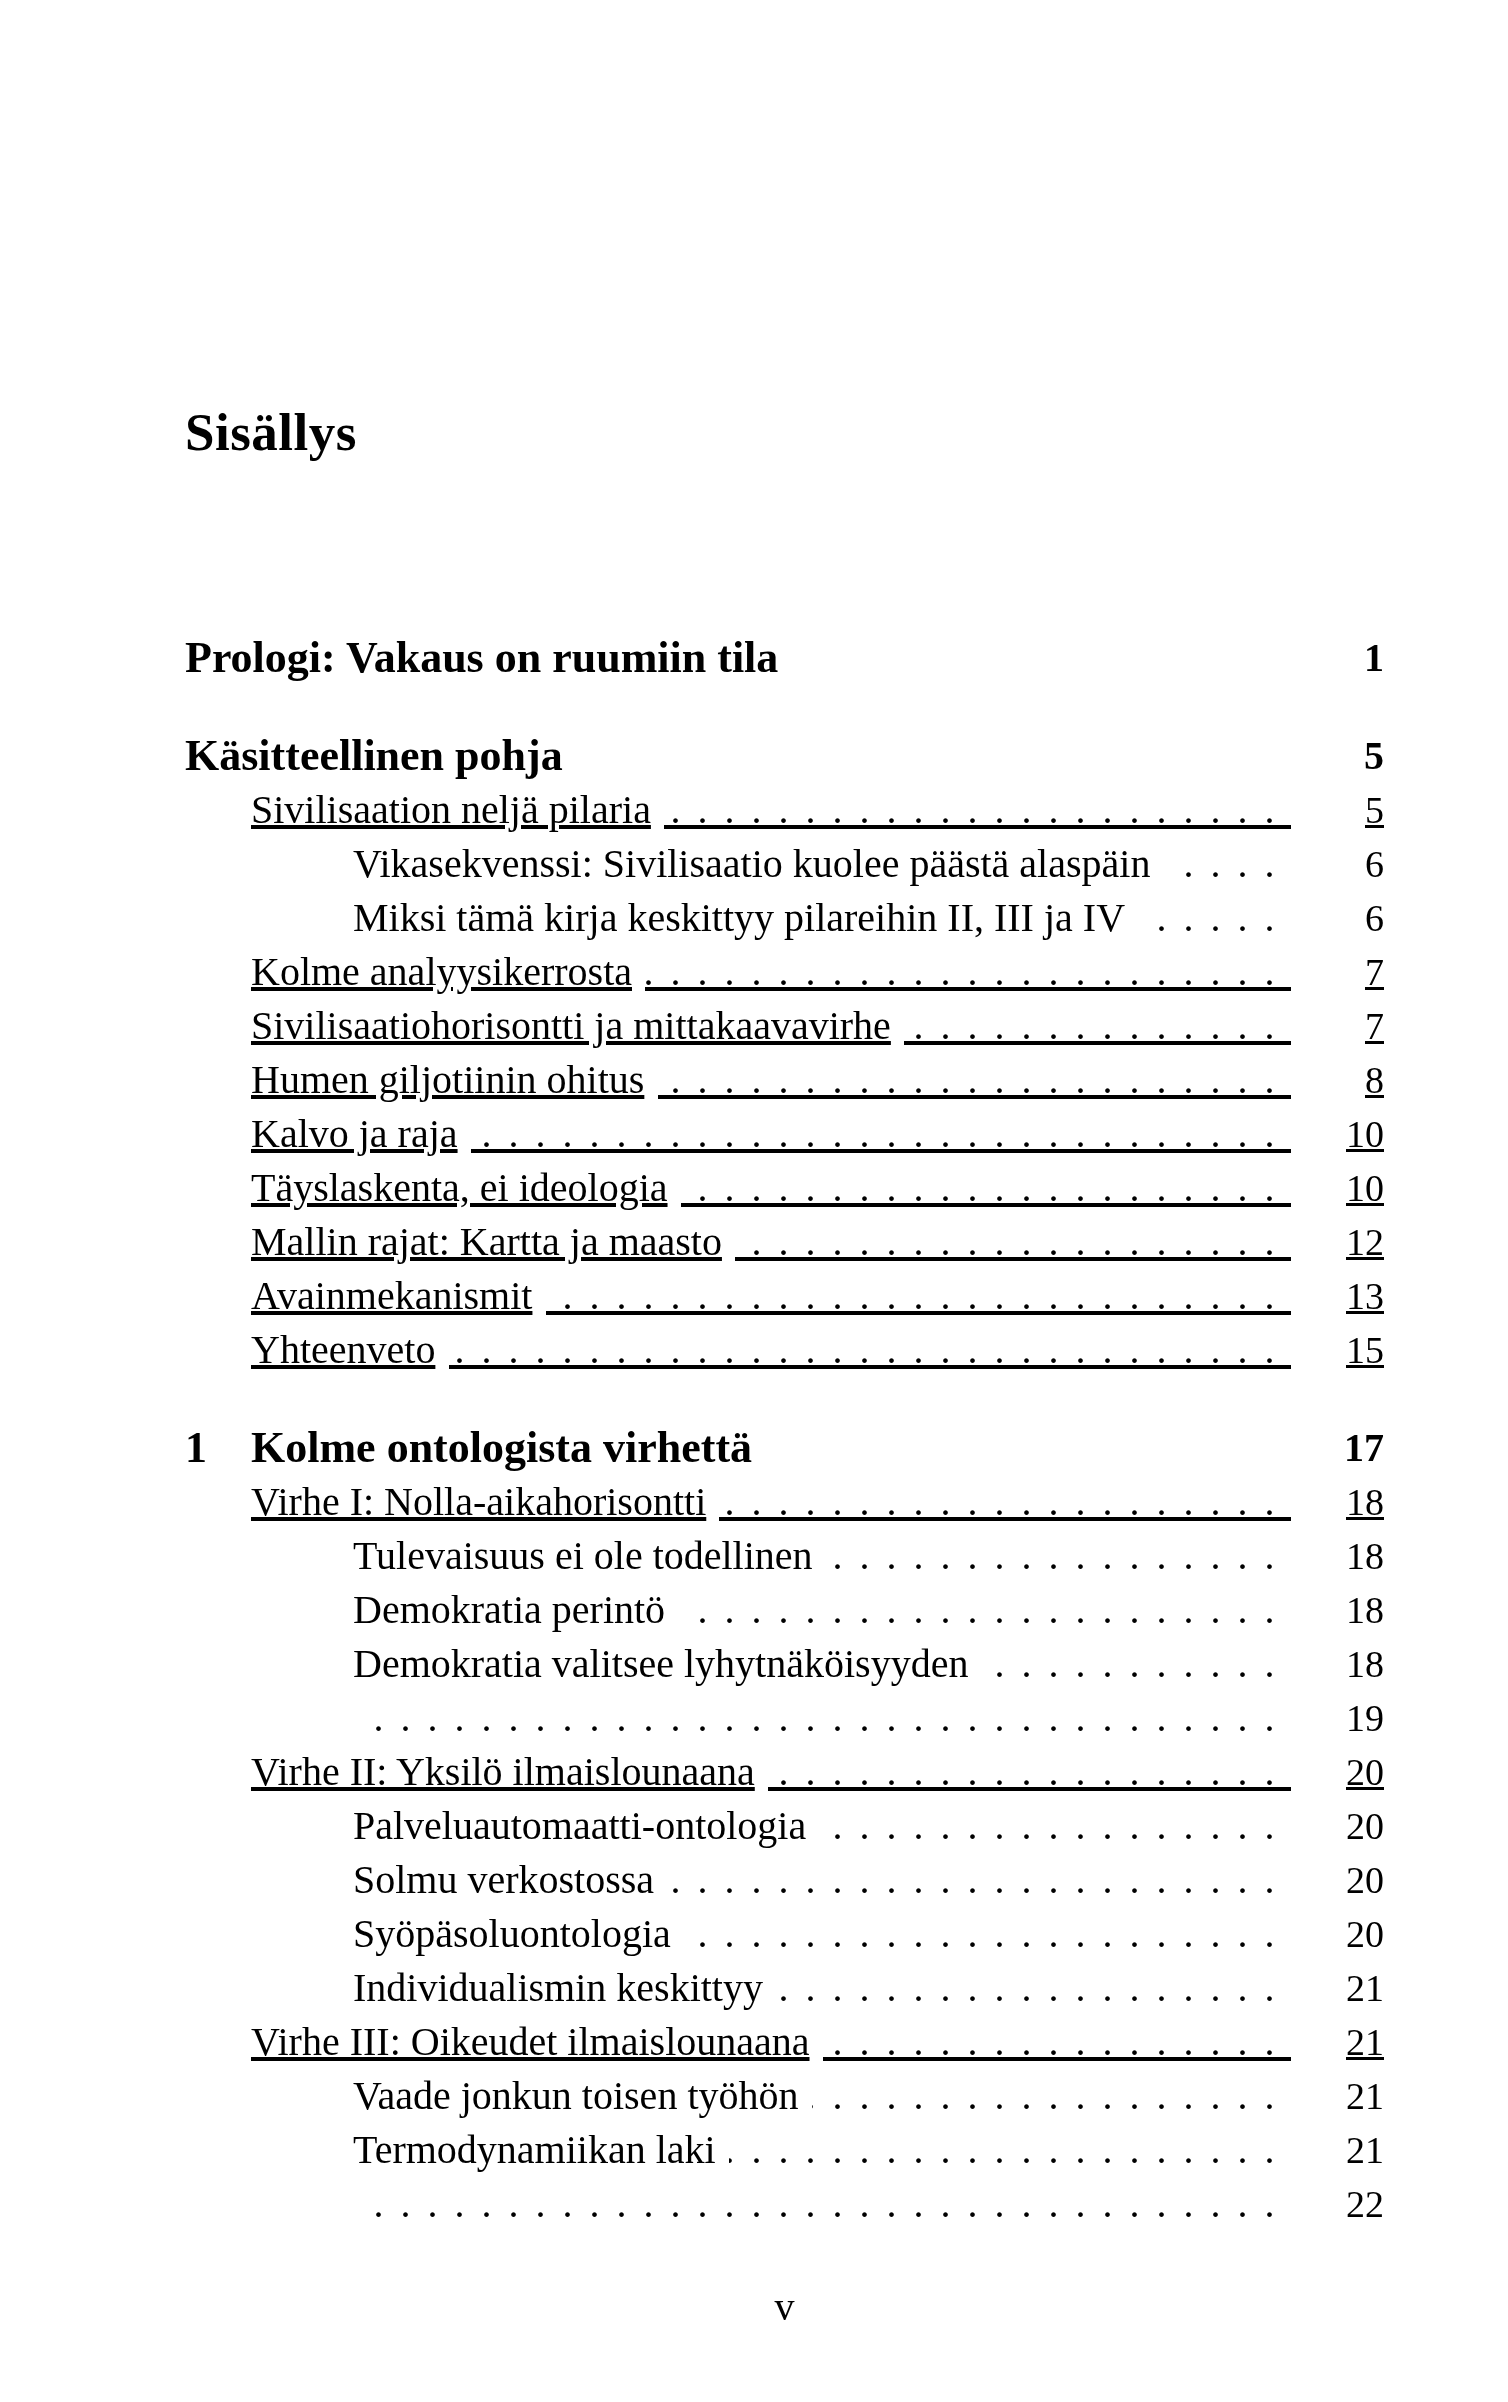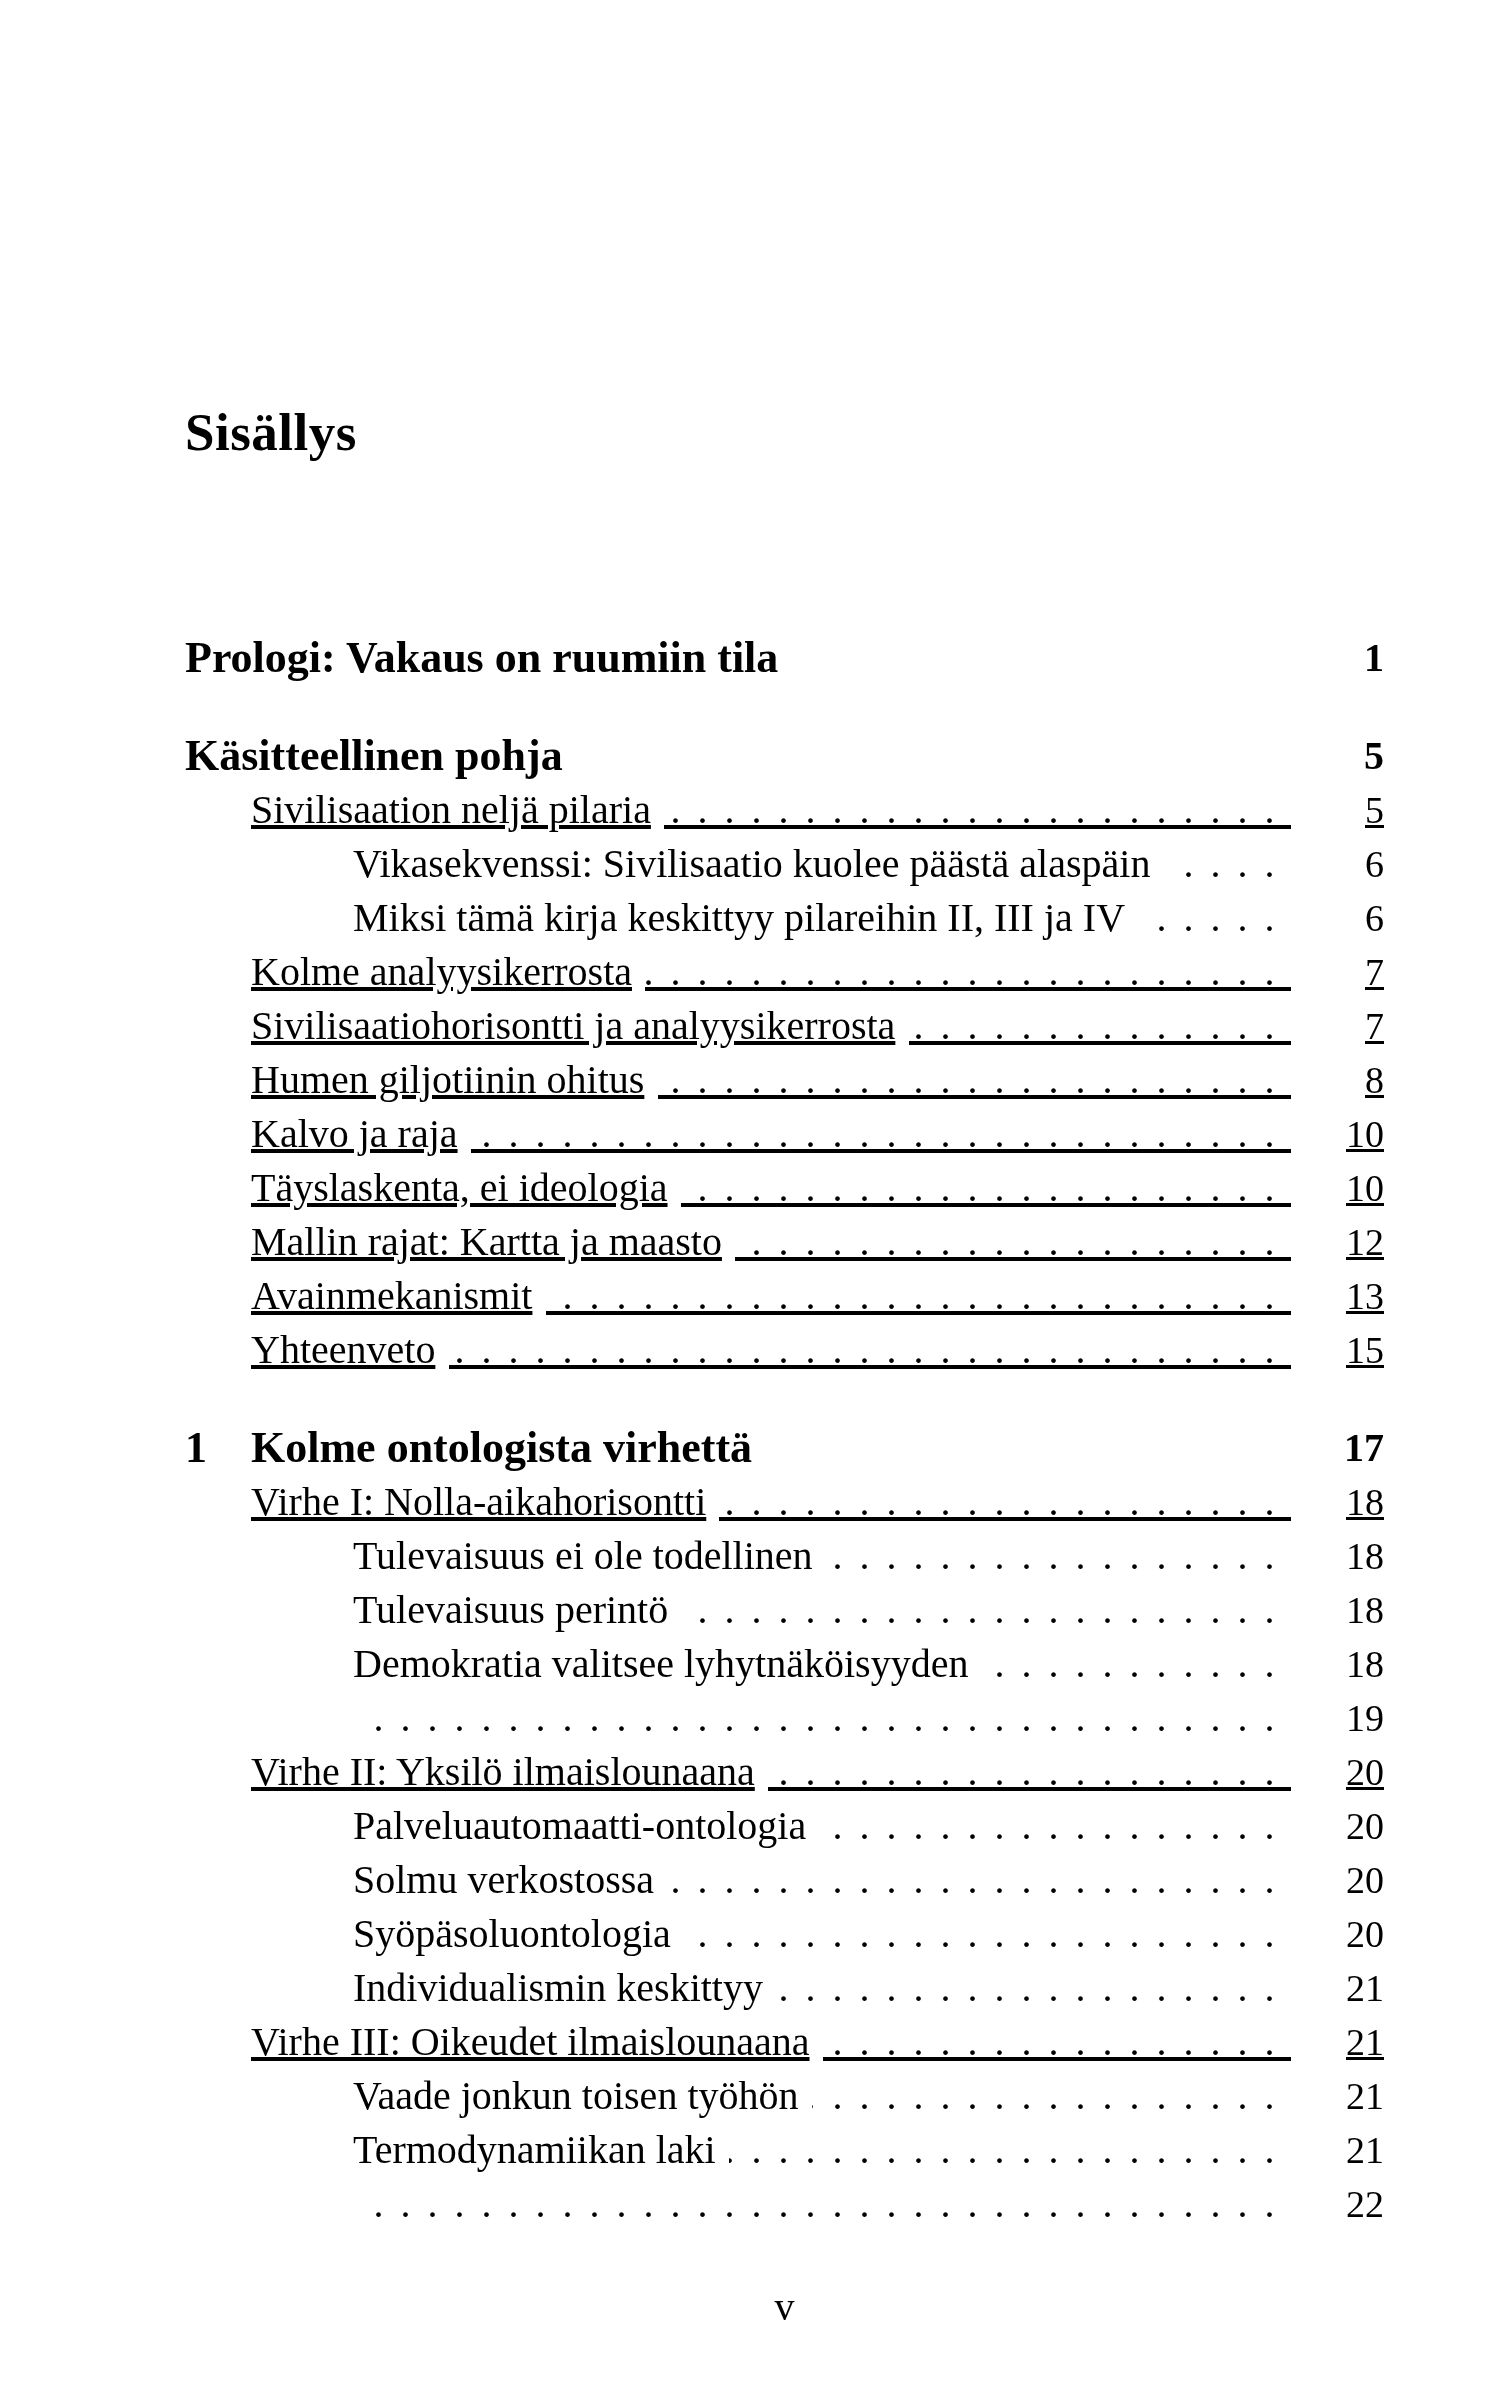--- a/index.html
+++ b/index.html
@@ -124,21 +124,21 @@
     <span class="page-num">6</span>
   </div>
       <div class="toc-row l1">
 
     <span class="entry-label">Kolme analyysikerrosta</span>
     <span class="leader"></span>
     <span class="page-num">7</span>
   </div>
       <div class="toc-row l1">
 
-    <span class="entry-label">Sivilisaatiohorisontti ja analyysikerrosta</span>
+    <span class="entry-label">Sivilisaatiohorisontti ja mittakaavavirhe</span>
     <span class="leader"></span>
     <span class="page-num">7</span>
   </div>
       <div class="toc-row l1">
 
     <span class="entry-label">Humen giljotiinin ohitus</span>
     <span class="leader"></span>
     <span class="page-num">8</span>
   </div>
       <div class="toc-row l1">
@@ -184,21 +184,21 @@
     <span class="page-num">18</span>
   </div>
       <div class="toc-row l2">
 
     <span class="entry-label">Tulevaisuus ei ole todellinen</span>
     <span class="leader"></span>
     <span class="page-num">18</span>
   </div>
       <div class="toc-row l2">
 
-    <span class="entry-label">Tulevaisuus perintö</span>
+    <span class="entry-label">Demokratia perintö</span>
     <span class="leader"></span>
     <span class="page-num">18</span>
   </div>
       <div class="toc-row l2">
 
     <span class="entry-label">Demokratia valitsee lyhytnäköisyyden</span>
     <span class="leader"></span>
     <span class="page-num">18</span>
   </div>
       <div class="toc-row l2">

